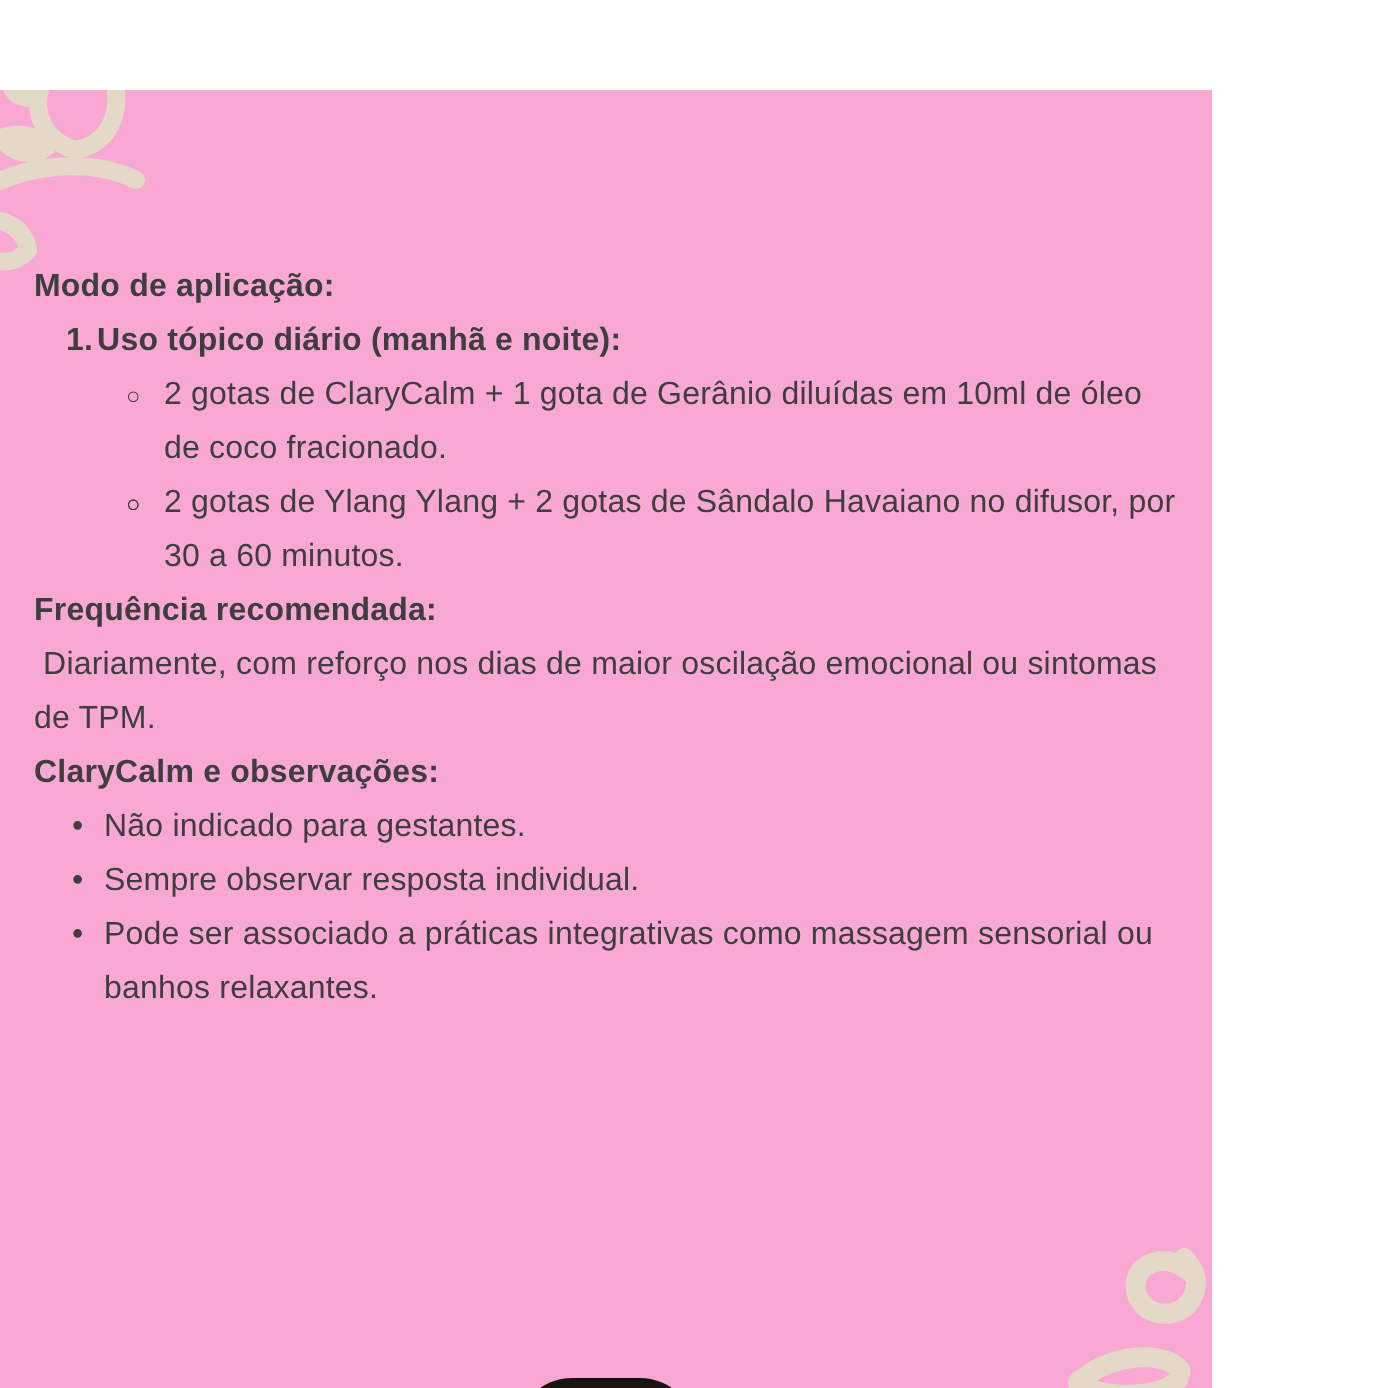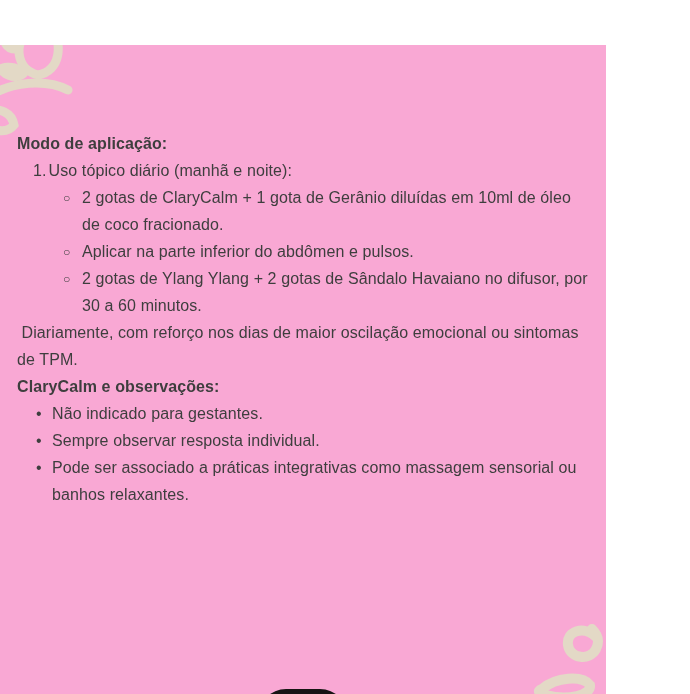--- a/index.html
+++ b/index.html
@@ -17,21 +17,21 @@
   .deco.br{right:-10px;bottom:-8px;}
 
   .content{
     position:absolute;
     left:17px;top:85px;right:16px;
     font-size:16px;
     line-height:27px;
     letter-spacing:0.1px;
   }
   .h{font-weight:bold;}
-  .step{padding-left:16px;}
+  .step{padding-left:16px;font-weight:bold;}
   .step .num{margin-right:2px;}
   .sub{position:relative;padding-left:65px;max-width:535px;}
   .sub .mk{
     position:absolute;left:46px;top:1px;
     font-size:12px;line-height:27px;color:#3e3e3e;
   }
   .care{position:relative;padding-left:35px;max-width:535px;}
   .care .mk{
     position:absolute;left:19px;top:0;
     font-size:16px;line-height:27px;
@@ -91,30 +91,30 @@
       <span class="num">1.</span><span>Uso tópico diário (manhã e noite):</span>
     </div>
 
     <div class="sub">
       <span class="mk">○</span>
       <span>2 gotas de ClaryCalm + 1 gota de Gerânio diluídas em 10ml de óleo de coco fracionado.</span>
     </div>
 
     <div class="sub">
       <span class="mk">○</span>
-      <span>Aplicar na parte inferior do abdômen e pulsos.</span>
     </div>
 
 
     <div class="sub">
       <span class="mk">○</span>
       <span>2 gotas de Ylang Ylang + 2 gotas de Sândalo Havaiano no difusor, por 30 a 60 minutos.</span>
     </div>
 
 
+    <div class="h">Frequência recomendada:</div>
     <div class="p-frequency"> Diariamente, com reforço nos dias de maior oscilação emocional ou sintomas de TPM.</div>
 
     <div class="h">ClaryCalm e observações:</div>
 
     <div class="care">
       <span class="mk">•</span>
       <span>Não indicado para gestantes.</span>
     </div>
 
     <div class="care">

